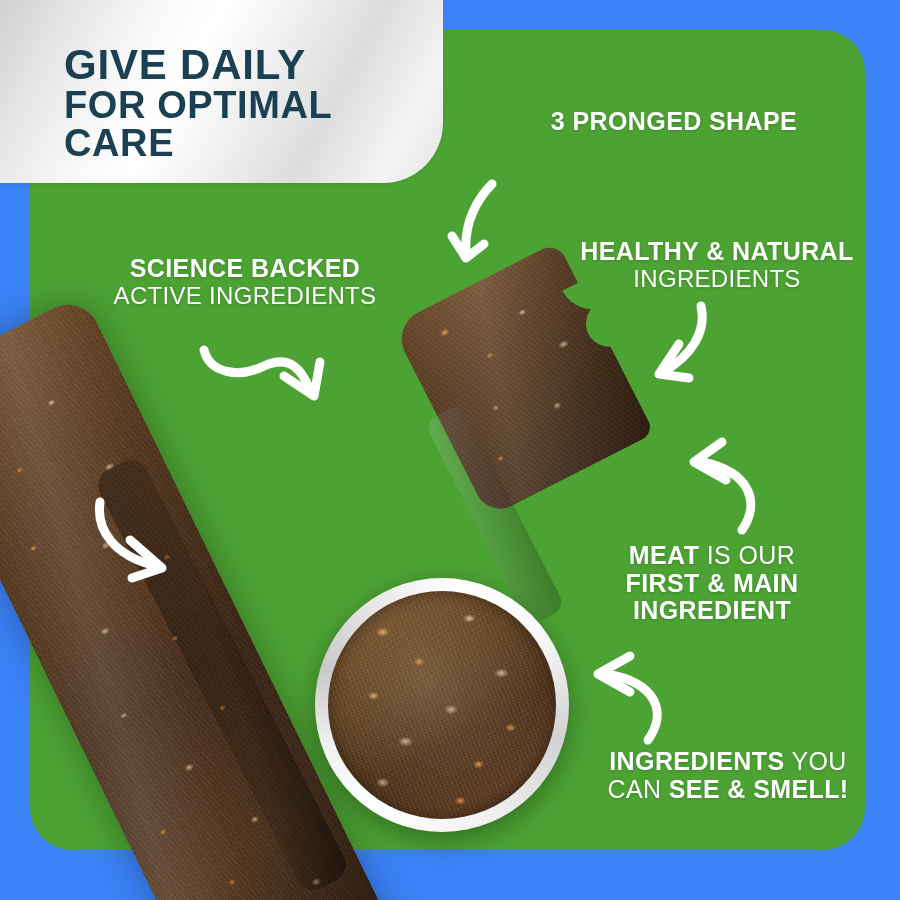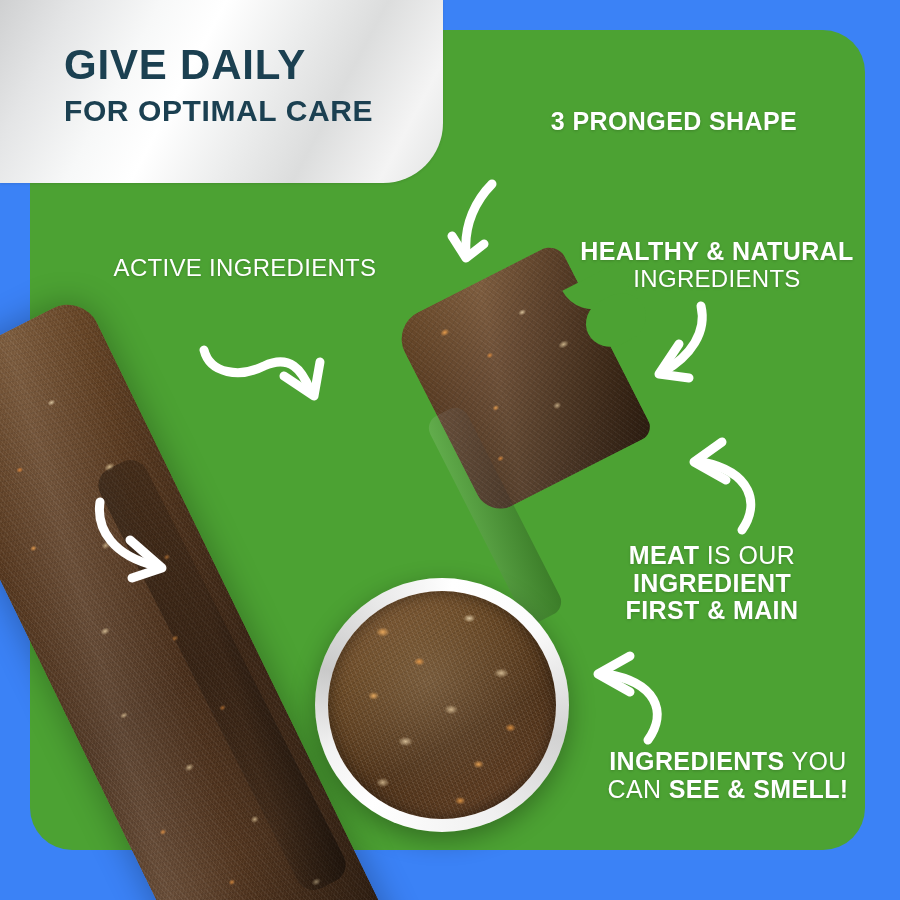--- a/index.html
+++ b/index.html
@@ -129,22 +129,22 @@
   
   #badge{position:absolute;left:0;top:0;width:443px;height:183px;
          border-bottom-right-radius:60px;
          background:linear-gradient(118deg,
             #cfd0d1 0%, #e4e5e6 14%, #f7f8f8 30%, #ffffff 42%,
             #eceded 58%, #dcdddd 72%, #f4f4f4 88%, #e2e3e3 100%);
          box-shadow:0 1px 3px rgba(0,0,0,.10);}
   #badge-text{position:absolute;left:64px;top:44px;}
   #title1{font-weight:bold;font-size:42px;letter-spacing:.8px;line-height:1;
           color:#1B4051;font-stretch:condensed;}
-  #title2{font-weight:bold;font-size:30px;letter-spacing:.6px;line-height:1;
-          margin-top:10px;color:#1B4051;}
+  #title2{font-weight:bold;font-size:38px;letter-spacing:.6px;line-height:1;
+          color:#1B4051;}
 
   
   .lbl{position:absolute;color:#fff;text-align:center;line-height:1.1;
        text-shadow:0 1px 3px rgba(0,0,0,.18);}
   .lbl .b{font-weight:bold;}
   .lbl .l{font-weight:normal;}
   .r1{font-size:25px;letter-spacing:.4px;}
   .r2{font-size:24px;letter-spacing:.3px;}
 
   #lbl-prong{left:498px;top:108px;width:352px;}
@@ -207,40 +207,41 @@
     <div class="l r2">INGREDIENTS</div>
   </div>
   <div class="arrow" id="arr-healthy">
     <svg width="78" height="88" viewBox="0 0 78 88">
       <path d="M56 6 C62 32 46 56 18 72" fill="none" stroke="#fff" stroke-width="9" stroke-linecap="round"></path>
       <path d="M34 44 L14 74 L44 78" fill="none" stroke="#fff" stroke-width="9" stroke-linecap="round" stroke-linejoin="round"></path>
     </svg>
   </div>
 
   <div class="lbl" id="lbl-science">
+    <div class="b r1">SCIENCE BACKED</div>
     <div class="l r2">ACTIVE INGREDIENTS</div>
   </div>
   <div class="arrow" id="arr-science">
     <svg width="132" height="80" viewBox="0 0 132 80">
       <path d="M6 12 C12 36 42 40 66 28 C92 16 104 32 112 52" fill="none" stroke="#fff" stroke-width="9" stroke-linecap="round"></path>
       <path d="M86 38 L116 58 L122 24" fill="none" stroke="#fff" stroke-width="9" stroke-linecap="round" stroke-linejoin="round"></path>
     </svg>
   </div>
 
   <div class="arrow" id="arr-dense">
     <svg width="92" height="88" viewBox="0 0 92 88">
       <path d="M8 6 C4 34 22 60 64 70" fill="none" stroke="#fff" stroke-width="9" stroke-linecap="round"></path>
       <path d="M38 44 L70 72 L40 82" fill="none" stroke="#fff" stroke-width="9" stroke-linecap="round" stroke-linejoin="round"></path>
     </svg>
   </div>
 
   <div class="lbl" id="lbl-meat">
     <div class="r1"><span class="b">MEAT</span><span class="l"> IS OUR</span></div>
+    <div class="b r1">FIRST &amp; MAIN</div>
     <div class="b r1">INGREDIENT</div>
-    <div class="b r1">FIRST &amp; MAIN</div>
   </div>
   <div class="arrow" id="arr-meat">
     <svg width="98" height="98" viewBox="0 0 98 98">
       <path d="M66 92 C84 66 76 34 26 24" fill="none" stroke="#fff" stroke-width="9" stroke-linecap="round"></path>
       <path d="M46 4 L18 24 L50 42" fill="none" stroke="#fff" stroke-width="9" stroke-linecap="round" stroke-linejoin="round"></path>
     </svg>
   </div>
 
   <div class="lbl" id="lbl-see">
     <div class="r1"><span class="b">INGREDIENTS</span><span class="l"> YOU</span></div>

